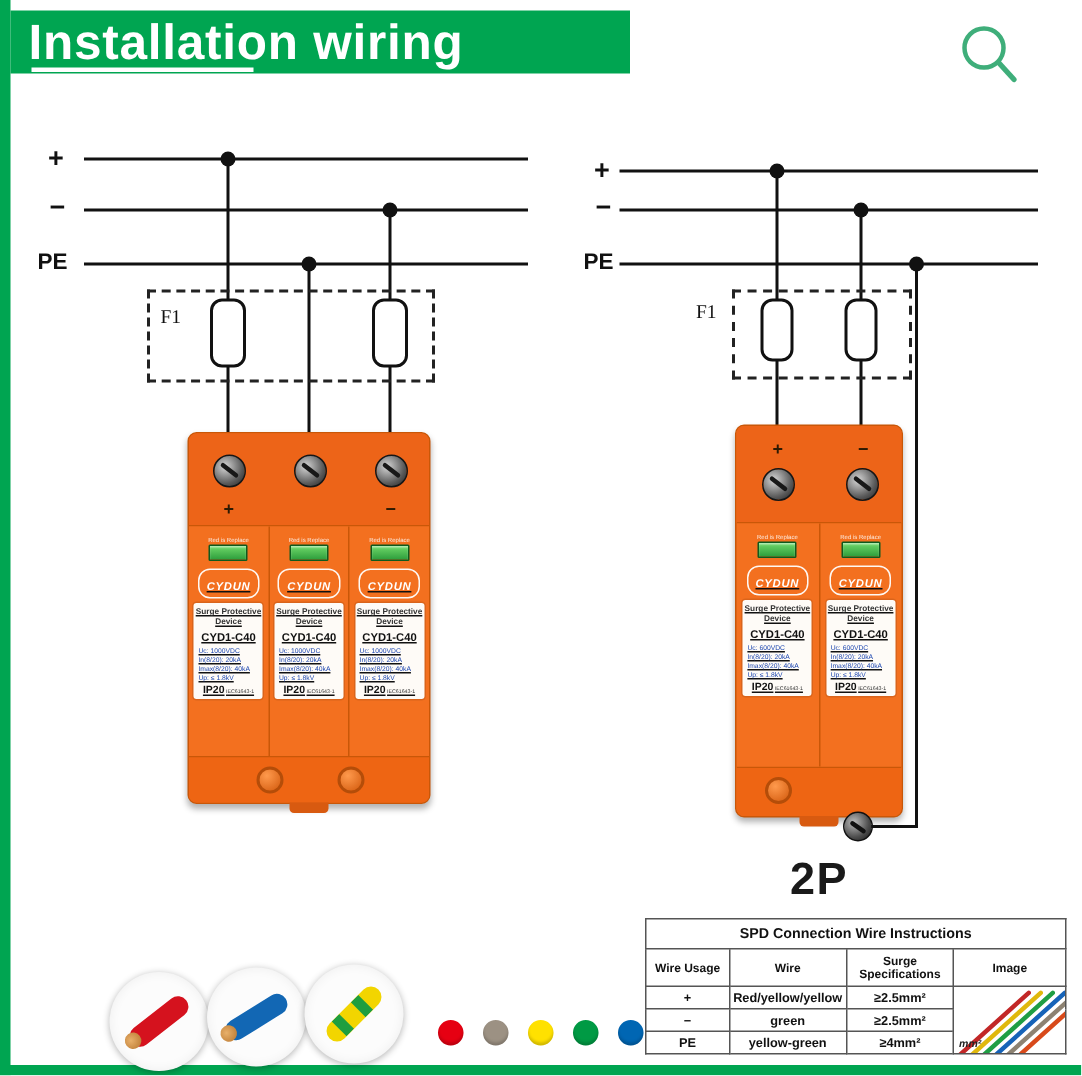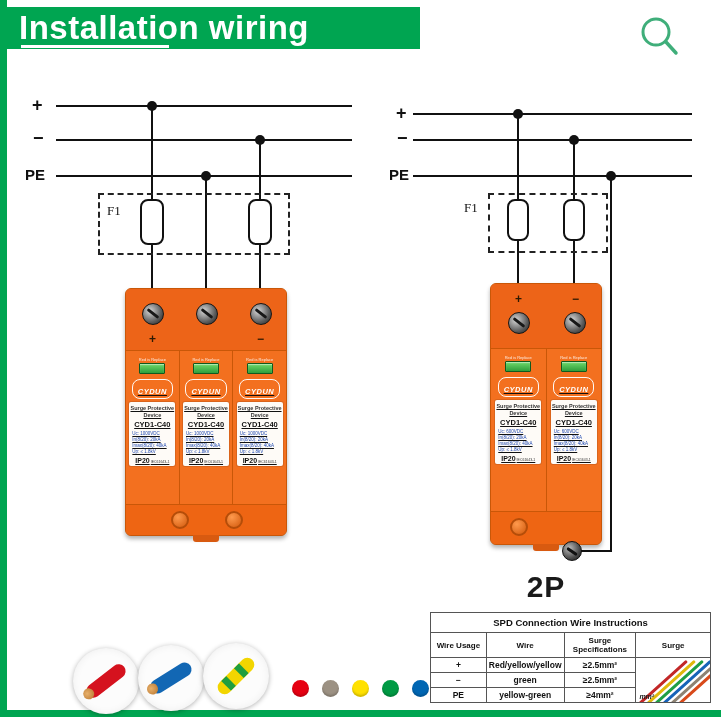--- a/index.html
+++ b/index.html
@@ -310,21 +310,21 @@
 
   <table class="wire-table">
     <tbody>
         <tr class="tbl-title">
       <th colspan="4">SPD Connection Wire Instructions</th>
     </tr>
     <tr class="head">
       <th>Wire Usage</th>
       <th>Wire</th>
       <th>Surge Specifications</th>
-      <th>Surge</th>
+      <th>Image</th>
     </tr>
     <tr>
       <td class="usage">+</td>
       <td class="color-cell">Red/yellow/yellow</td>
       <td class="spec-cell">≥2.5mm²</td>
       <td class="img-cell" rowspan="3">
         <div class="stripe" style="left: 16px; background: rgb(194, 39, 39);"></div>
         <div class="stripe" style="left: 24px; background: rgb(224, 184, 12);"></div>
         <div class="stripe" style="left: 32px; background: rgb(31, 158, 68);"></div>
         <div class="stripe" style="left: 40px; background: rgb(22, 99, 184);"></div>

